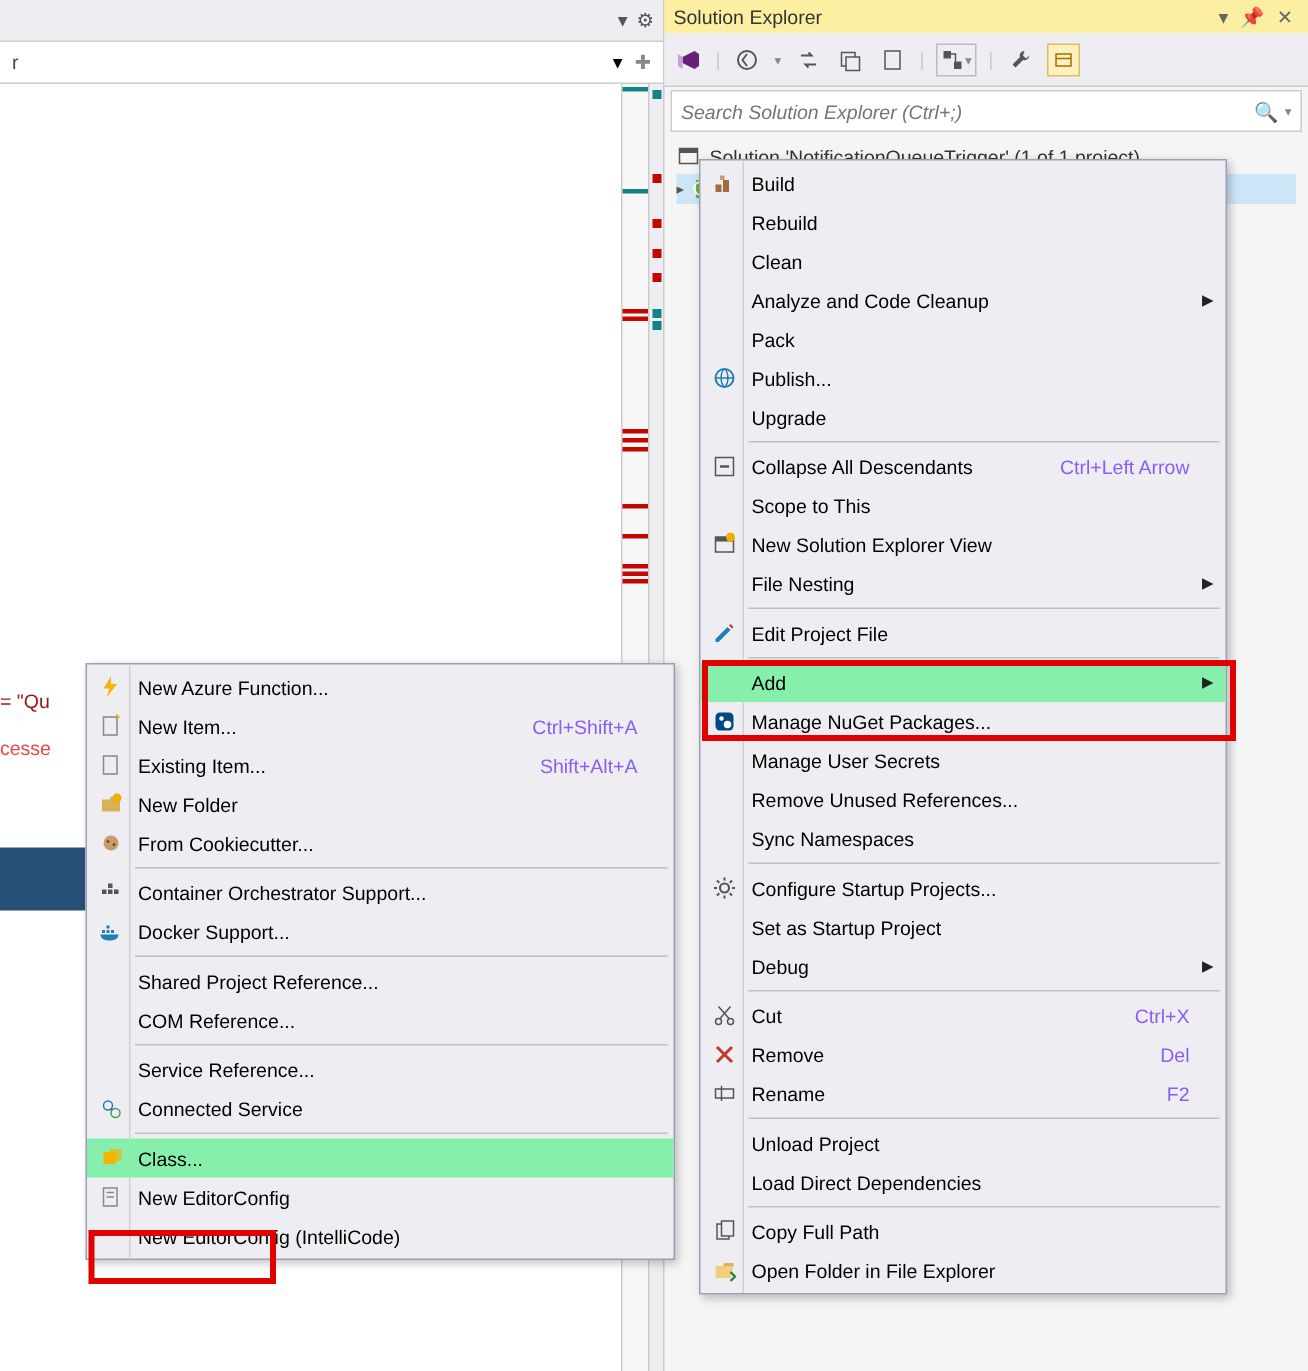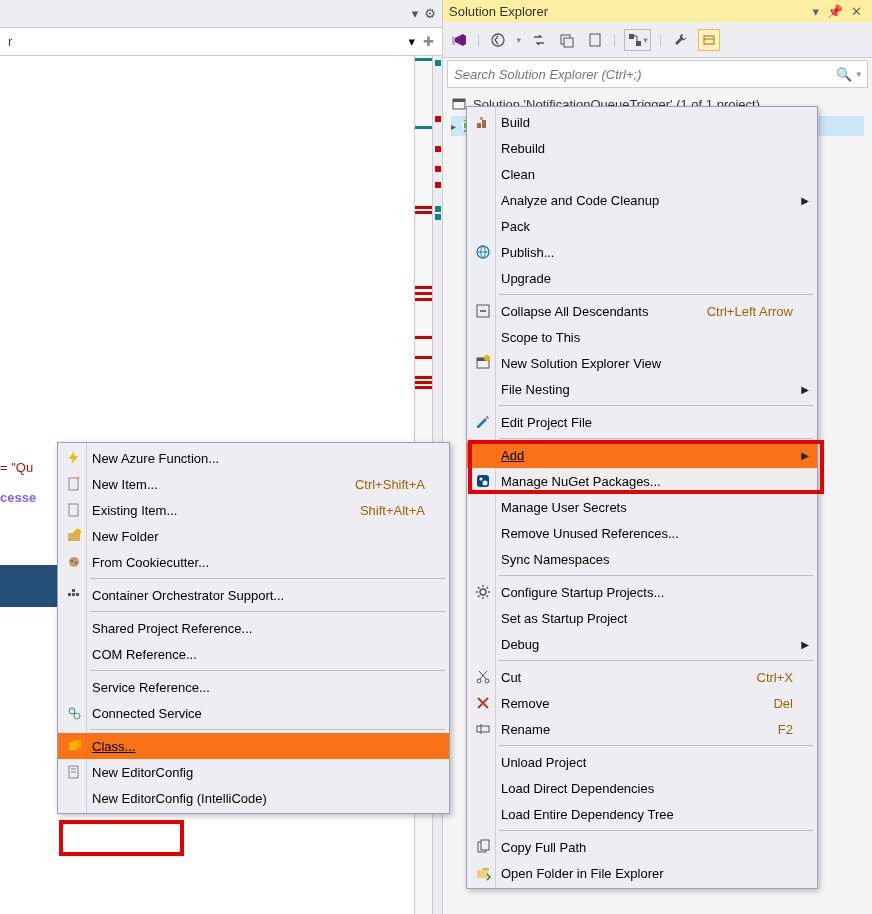--- a/index.html
+++ b/index.html
@@ -6,21 +6,21 @@
   body { width: 872px; height: 914px; overflow: hidden; background: #fff; position: relative; }
 
   
   .editor { position: absolute; top: 0; left: 0; width: 442px; height: 914px; background: #fff; }
   .editor-top { height: 28px; background: #eeeef2; display: flex; justify-content: flex-end; align-items: center; padding: 0 6px; gap: 6px; border-bottom: 1px solid #ccc; }
   .editor-top .gear, .editor-top .chev { color: #555; }
   .nav-bar { height: 28px; background: #fff; border-bottom: 1px solid #ccc; display: flex; justify-content: flex-end; align-items: center; padding: 0 4px; gap: 4px; }
   .nav-input { flex: 1; border: none; height: 22px; padding: 0 4px; color: #444; }
   .nav-plus { color: #888; padding: 0 4px; }
   .code-area { position: absolute; top: 56px; left: 0; width: 414px; height: 858px; background: #fff; padding: 4px; font-family: Consolas, monospace; }
-  .code-string { color: #8b5cf6; font-weight: bold; }
+  .code-string { color: #ef4444; }
   .code-left-text { position: absolute; top: 460px; left: 0; font-family: Consolas, monospace; color: #a31515; }
   .select-band { position: absolute; top: 565px; left: 0; width: 57px; height: 42px; background: #264f78; }
   .minimap { position: absolute; top: 56px; left: 414px; width: 18px; height: 858px; background: #f7f7f7; border-left: 1px solid #ccc; }
   .minimap .mark { position: absolute; left: 0; width: 100%; height: 3px; }
   .minimap .teal { background: #128384; }
   .minimap .red { background: #c50500; }
   .ruler { position: absolute; top: 56px; left: 432px; width: 10px; height: 858px; background: #eeeef2; border-left: 1px solid #ccc; }
   .ruler .teal { position: absolute; left: 2px; width: 6px; height: 6px; background: #128384; }
   .ruler .red { position: absolute; left: 2px; width: 6px; height: 6px; background: #c50500; }
 
@@ -36,23 +36,23 @@
   .sol-search { height: 28px; background: #fff; border: 1px solid #ccc; margin: 2px 4px; display: flex; align-items: center; padding: 0 6px; color: #888; }
   .sol-search input { flex: 1; border: none; outline: none; font-style: italic; color: #0f766e; }
   .sol-tree { padding: 4px 8px; font-size: 13px; }
   .sol-tree .row { display: flex; align-items: center; gap: 6px; color: #333; height: 20px; }
   .sol-tree .ic { width: 16px; height: 16px; }
 
   
   .menu { position: absolute; background: #eeeef2; border: 1px solid #9b9fb9; box-shadow: 2px 2px 6px rgba(0,0,0,.25); padding: 2px 0; }
   .menu .row { display: flex; align-items: center; height: 26px; padding: 0 24px 0 34px; position: relative; white-space: nowrap; }
   .menu .row .ic { position: absolute; left: 8px; width: 16px; height: 16px; display: flex; align-items: center; justify-content: center; }
-  .menu .row .sc { margin-left: auto; padding-left: 30px; color: #a16207; }
+  .menu .row .sc { margin-left: auto; padding-left: 30px; color: #8b5cf6; }
   .menu .row .arrow { position: absolute; right: 8px; color: #222; font-size: 10px; }
-  .menu .row.highlight { background: #f97316; text-decoration: underline; }
+  .menu .row.highlight { background: #86efac; }
   .menu .sep { height: 1px; background: #bdbfc6; margin: 3px 4px 3px 32px; }
   .menu .gutter { position: absolute; top: 0; bottom: 0; left: 28px; width: 1px; background: #cfcfd6; }
 
   #menu-main { top: 106px; left: 466px; width: 352px; }
   #menu-add  { top: 442px; left: 57px;  width: 393px; }
 
   
   .redbox { position: absolute; border: 4px solid #e30000; pointer-events: none; }
   #red-add   { top: 440px; left: 468px; width: 356px; height: 54px; }
   #red-class { top: 820px; left: 59px;  width: 125px; height: 36px; }
@@ -337,23 +337,20 @@
       <span>Rename</span>
       <span class="sc">F2</span>
     </div>
   <div class="sep"></div>
   <div class="row">
       <span>Unload Project</span>
     </div>
   <div class="row">
       <span>Load Direct Dependencies</span>
     </div>
-  <div class="row">
-      <span>Load Entire Dependency Tree</span>
-    </div>
   <div class="sep"></div>
   <div class="row">
       <span class="ic">
         <svg class="icon-svg" viewBox="0 0 16 16">
           <rect x="3" y="3" width="8" height="10" fill="none" stroke="#555"></rect>
           <rect x="6" y="1" width="8" height="10" fill="#eeeef2" stroke="#555"></rect>
         </svg>
       </span>
       <span>Copy Full Path</span>
     </div>
@@ -422,20 +419,32 @@
       <span class="ic">
         <svg class="icon-svg" viewBox="0 0 16 16">
           <rect x="2" y="6" width="3" height="3" fill="#555"></rect>
           <rect x="6" y="6" width="3" height="3" fill="#555"></rect>
           <rect x="6" y="2" width="3" height="3" fill="#555"></rect>
           <rect x="10" y="6" width="3" height="3" fill="#555"></rect>
         </svg>
       </span>
       <span>Container Orchestrator Support...</span>
     </div>
+  <div class="row">
+      <span class="ic">
+        <svg class="icon-svg" viewBox="0 0 16 16">
+          <rect x="2" y="7" width="2" height="2" fill="#1f7db7"></rect>
+          <rect x="5" y="7" width="2" height="2" fill="#1f7db7"></rect>
+          <rect x="8" y="7" width="2" height="2" fill="#1f7db7"></rect>
+          <rect x="5" y="4" width="2" height="2" fill="#1f7db7"></rect>
+          <path d="M1 10h12c0 3-3 4-6 4S1 13 1 10z" fill="#1f7db7"></path>
+        </svg>
+      </span>
+      <span>Docker Support...</span>
+    </div>
   <div class="sep"></div>
   <div class="row">
       <span>Shared Project Reference...</span>
     </div>
   <div class="row">
       <span>COM Reference...</span>
     </div>
   <div class="sep"></div>
   <div class="row">
       <span>Service Reference...</span>

